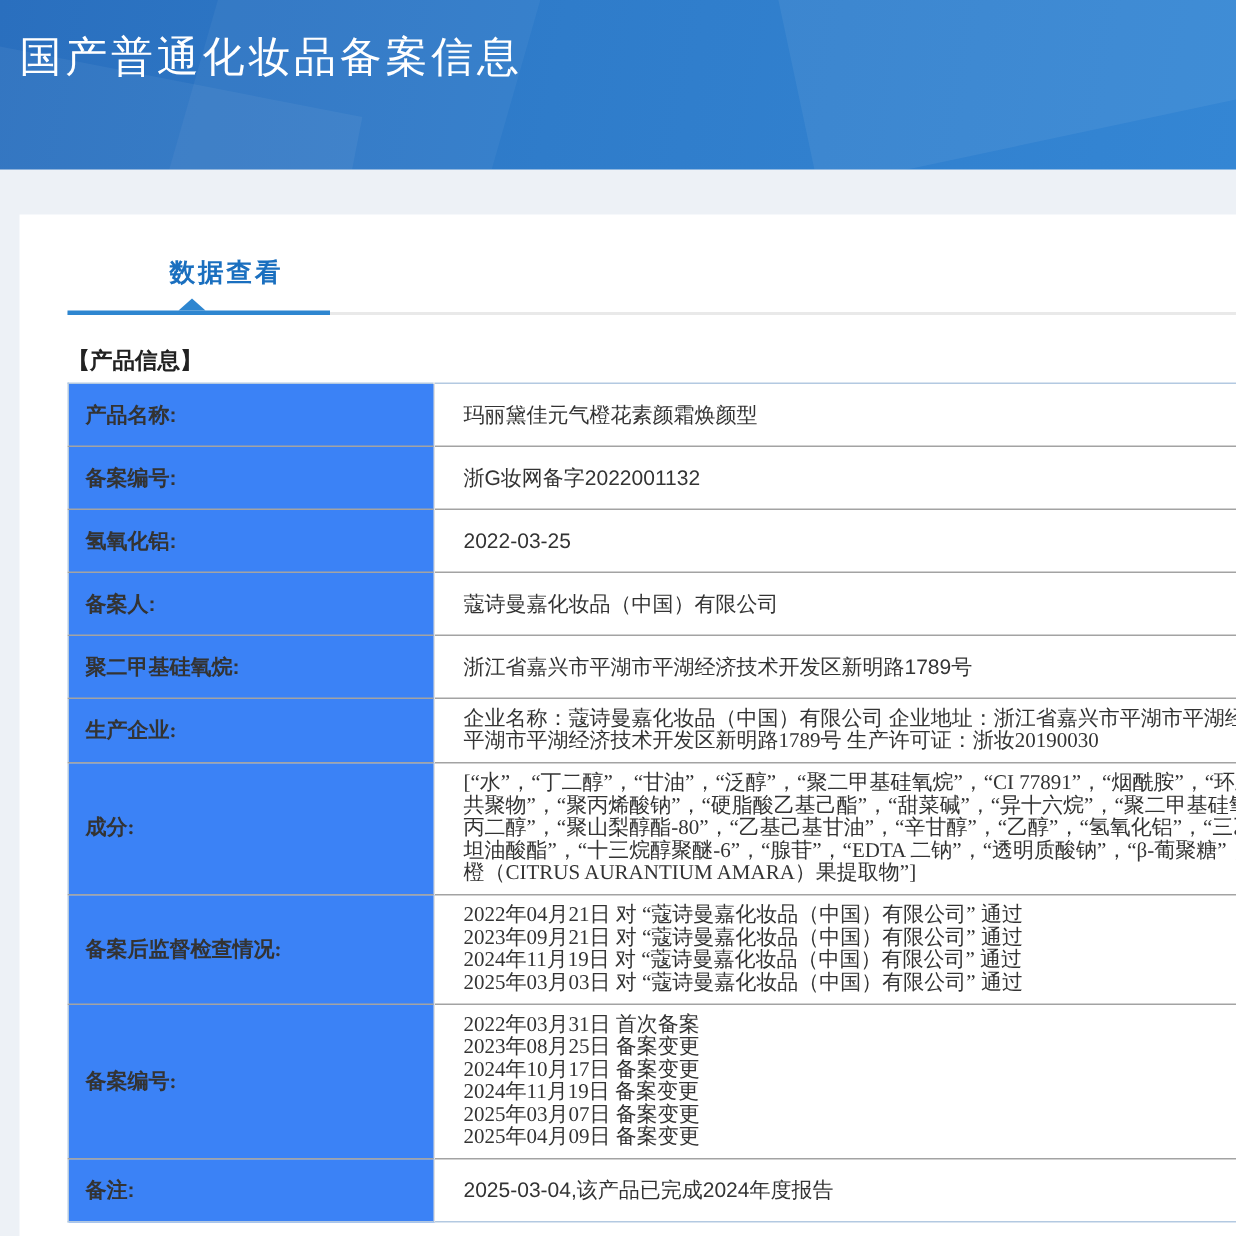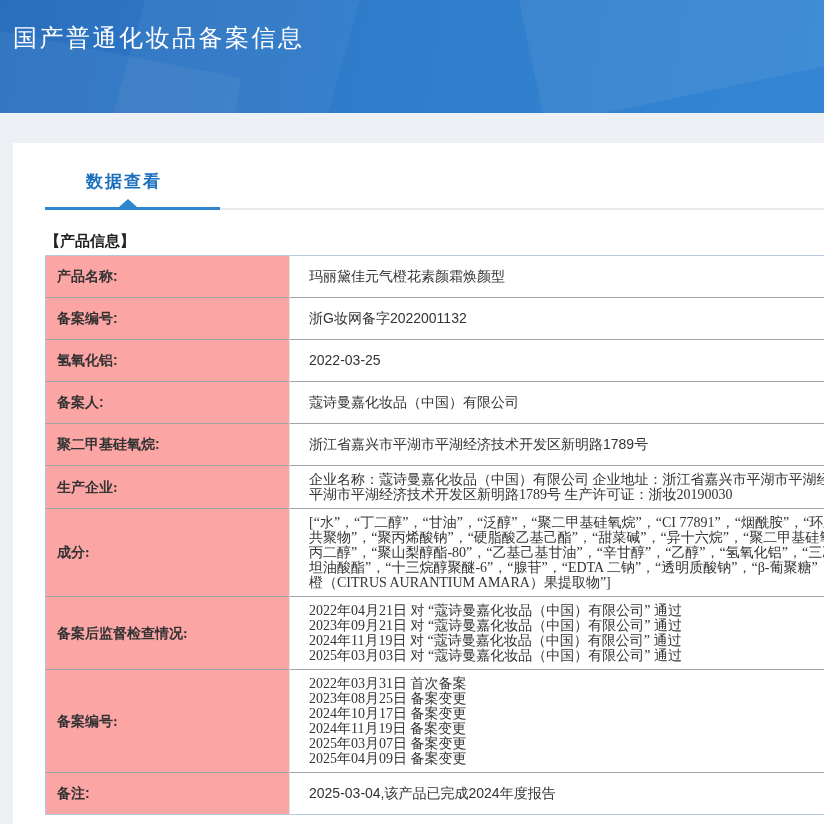--- a/index.html
+++ b/index.html
@@ -24,34 +24,34 @@
   .banner .shape-b {
     position:absolute; right:-60px; top:-80px; width:360px; height:170px;
     background:rgba(255,255,255,0.06); transform:rotate(-12deg);
   }
   .banner .shape-c {
     position:absolute; left:-70px; bottom:-85px; width:300px; height:150px;
     background:rgba(255,255,255,0.05); transform:rotate(11deg);
   }
   .banner h1 {
     position:relative; margin:0; padding:18px 0 0 13px;
-    font-size:24px; line-height:40px; font-weight:400;
+    font-size:28px; line-height:40px; font-weight:400;
     letter-spacing:2.5px; color:#ffffff; z-index:2;
   }
 
   
   .card {
     position:absolute; left:13px; top:143px; width:1200px; height:700px;
     background:#ffffff; padding-top:27px;
   }
 
   
   .tabbar { position:relative; margin-left:32px; height:40px; }
   .tab-label {
-    display:inline-block; margin-left:41px;
+    display:inline-block; margin-left:68px;
     font-size:17px; font-weight:bold; letter-spacing:2px;
     color:#1a6fbf; cursor:pointer;
   }
   .tab-track {
     position:absolute; left:0; right:20px; bottom:0; height:2px; background:#e9e9e9;
   }
   .tab-active-line {
     position:absolute; left:0; bottom:0; width:175px; height:3px; background:#2e86d0;
   }
   .tab-caret {
@@ -69,21 +69,21 @@
   
   table.info {
     margin:6px 0 0 32px; border-collapse:collapse;
     width:1118px; table-layout:fixed;
     border:1px solid #b3c9e1;
     font-size:14px; color:#333;
   }
   table.info td { vertical-align:middle; }
   table.info tr + tr td { border-top:1px solid #a3a3a3; }
   td.lbl {
-    width:244px; background:#fca5a5; font-weight:bold;
+    width:244px; background:#3b82f6; font-weight:bold;
     padding:13px 10px 13px 11px; border-right:1px solid #e0e0e0;
     line-height:15px;
   }
   td.val { padding:13px 18px 13px 19px; line-height:15px; }
   tr.multi td.lbl, tr.multi td.val { padding-top:6px; padding-bottom:6px;font-family:Liberation Serif, serif; }
   td.val .vline { white-space:nowrap; line-height:15px; }
 </style>
 </head>
 <body>
 

